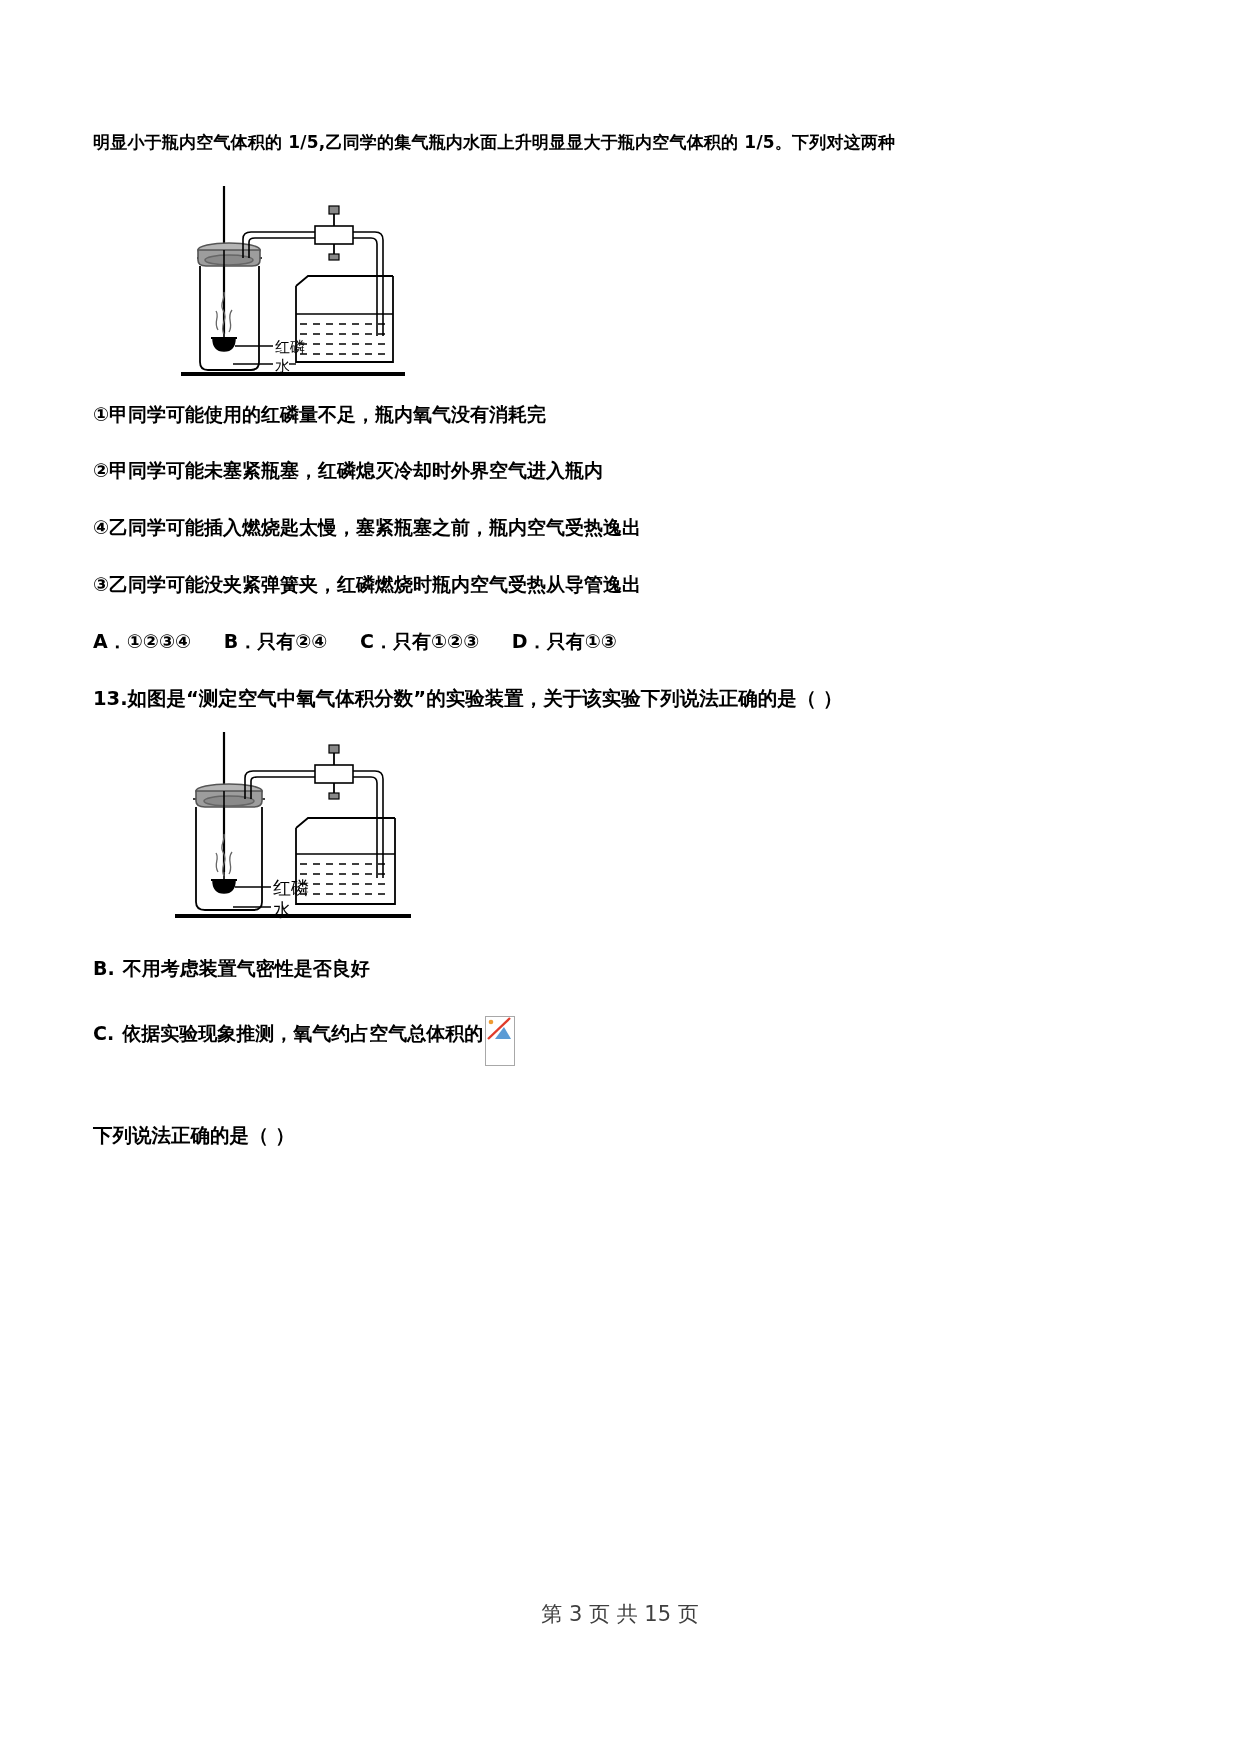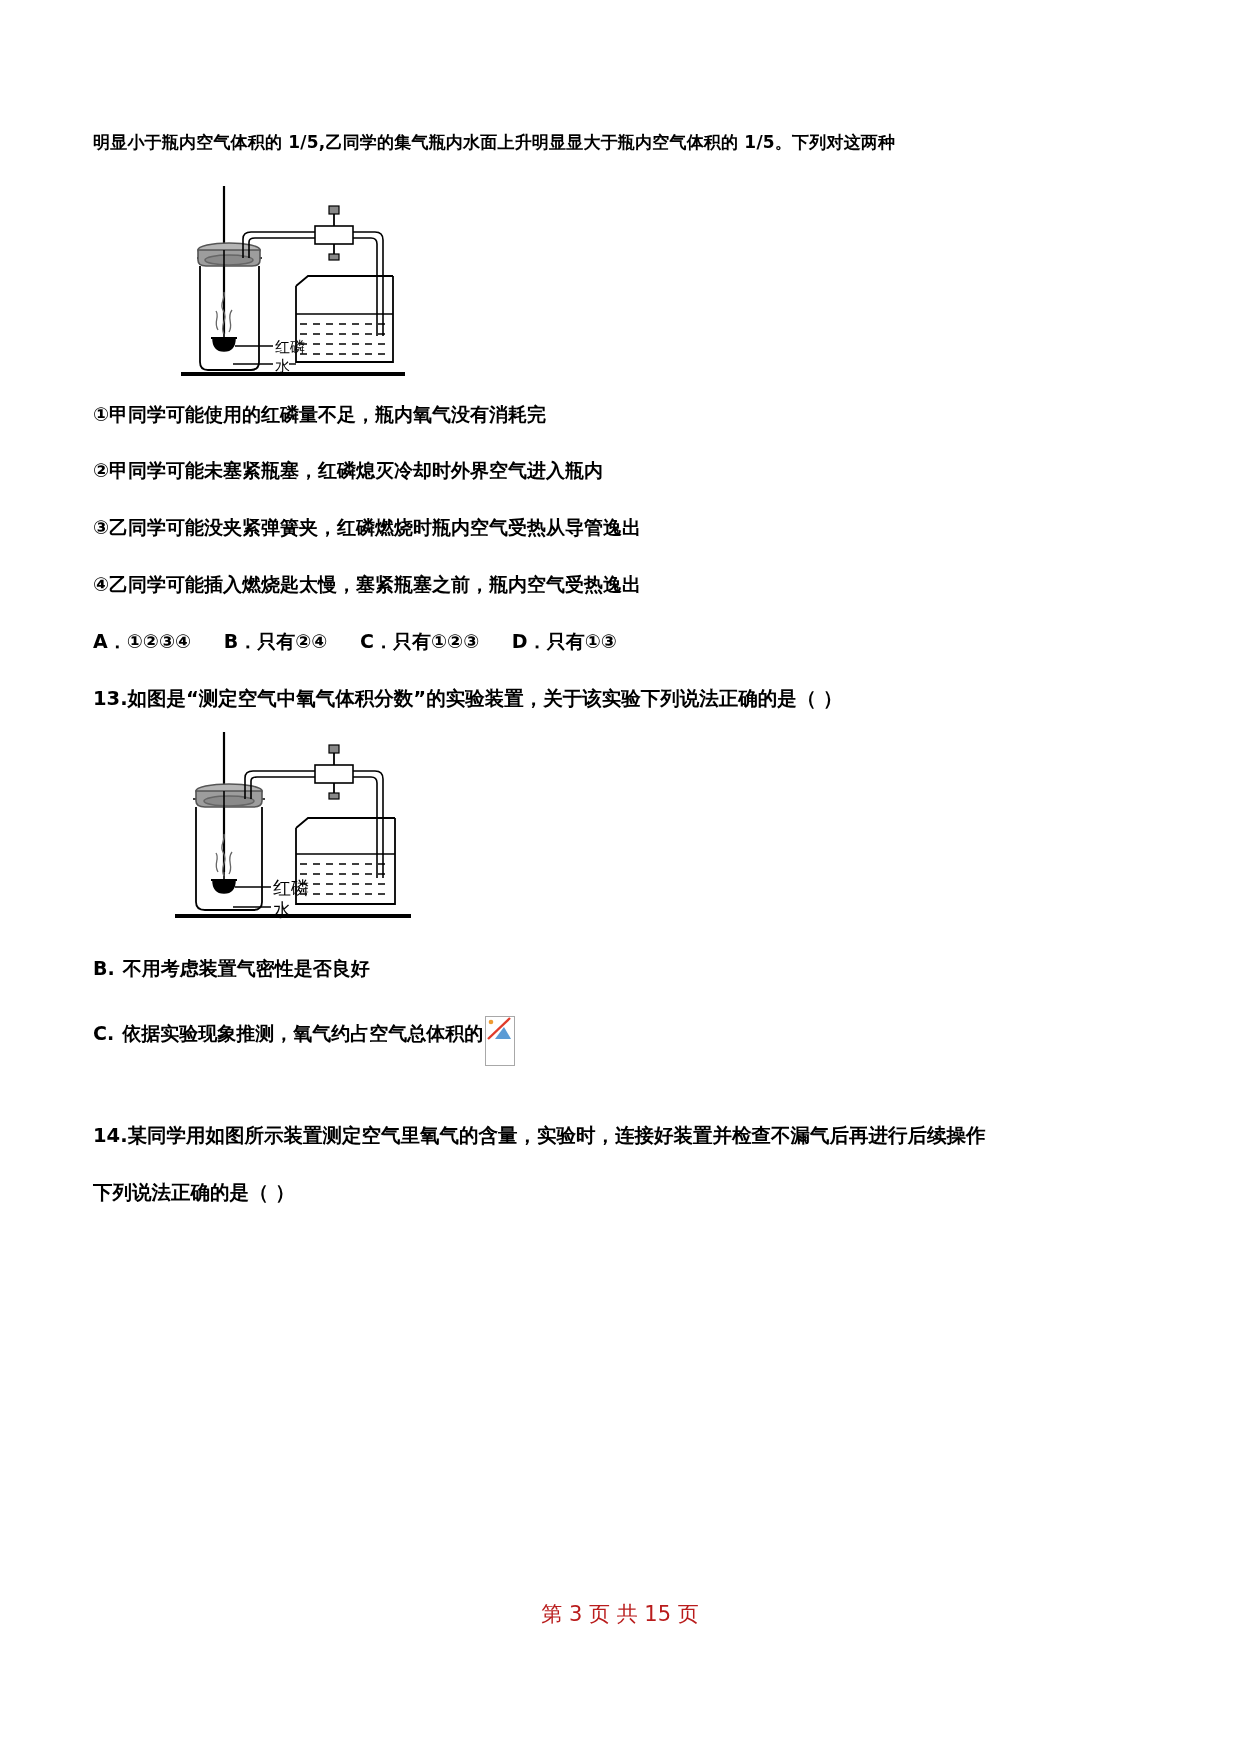--- a/index.html
+++ b/index.html
@@ -76,21 +76,21 @@
   
   .figwrap{position:relative;margin:0 0 18px 0;text-decoration:underline;}
 
   .footer{
     position:absolute;
     left:0;
     top:1600px;
     width:1240px;
     text-align:center;
     font-size:21px;
-    color:#b91c1c;
+    color:#404040;
     font-family:"DejaVu Sans","Liberation Sans",sans-serif;
   }
 </style>
 </head>
 <body>
 
 <div class="page">
 
   <div class="content">
 
@@ -155,22 +155,22 @@
           <line x1="140" y1="180" x2="180" y2="180" stroke-width="1.4"></line>
           <line x1="196" y1="180" x2="203" y2="180" stroke-width="1.4"></line>
         </g>
         <text x="182" y="168" font-family="DejaVu Sans, sans-serif" font-size="15" fill="#000">红磷</text>
         <text x="182" y="187" font-family="DejaVu Sans, sans-serif" font-size="15" fill="#000">水</text>
       </svg>
     </div>
 
     <p class="stmt">①甲同学可能使用的红磷量不足，瓶内氧气没有消耗完</p>
     <p class="stmt">②甲同学可能未塞紧瓶塞，红磷熄灭冷却时外界空气进入瓶内</p>
+    <p class="stmt">④乙同学可能插入燃烧匙太慢，塞紧瓶塞之前，瓶内空气受热逸出</p>
     <p class="stmt">③乙同学可能没夹紧弹簧夹，红磷燃烧时瓶内空气受热从导管逸出</p>
-    <p class="stmt">④乙同学可能插入燃烧匙太慢，塞紧瓶塞之前，瓶内空气受热逸出</p>
 
     <p class="opts">
       <span class="op"><span>A．</span><span>①②③④</span></span>
       <span class="op"><span>B．</span><span>只有②④</span></span>
       <span class="op"><span>C．</span><span>只有①②③</span></span>
       <span class="op"><span>D．</span><span>只有①③</span></span>
     </p>
 
     <p class="qtitle">
       <span>13.</span><span>如图是“测定空气中氧气体积分数”的实验装置，关于该实验下列说法正确的是（      ）</span>
@@ -232,22 +232,19 @@
     <p class="choice" style="margin-bottom:56px;">
       <span class="lbl">C.</span><span>依据实验现象推测，氧气约占空气总体积的</span><span class="brokenimg"><svg width="26" height="46" viewBox="0 0 26 46">
             <rect x="0" y="0" width="26" height="24" fill="#ffffff"></rect>
             <circle cx="5" cy="5" r="2.3" fill="#ed9b33"></circle>
             <path d="M2,22 L24,1" stroke="#e03c2c" stroke-width="2.4" fill="none"></path>
             <path d="M9,22 L18,10 L25,22 Z" fill="#5b9bd5"></path>
           </svg></span>
     </p>
 
 
-    <p class="qtitle" style="margin-bottom:30px;">
-      <span>14.</span><span>某同学用如图所示装置测定空气里氧气的含量，实验时，连接好装置并检查不漏气后再进行后续操作</span>
-    </p>
     <p class="qtitle">下列说法正确的是（      ）</p>
 
   </div>
 
   <div class="footer">第 3 页 共 15 页</div>
 
 </div>
 
 </body></html>

